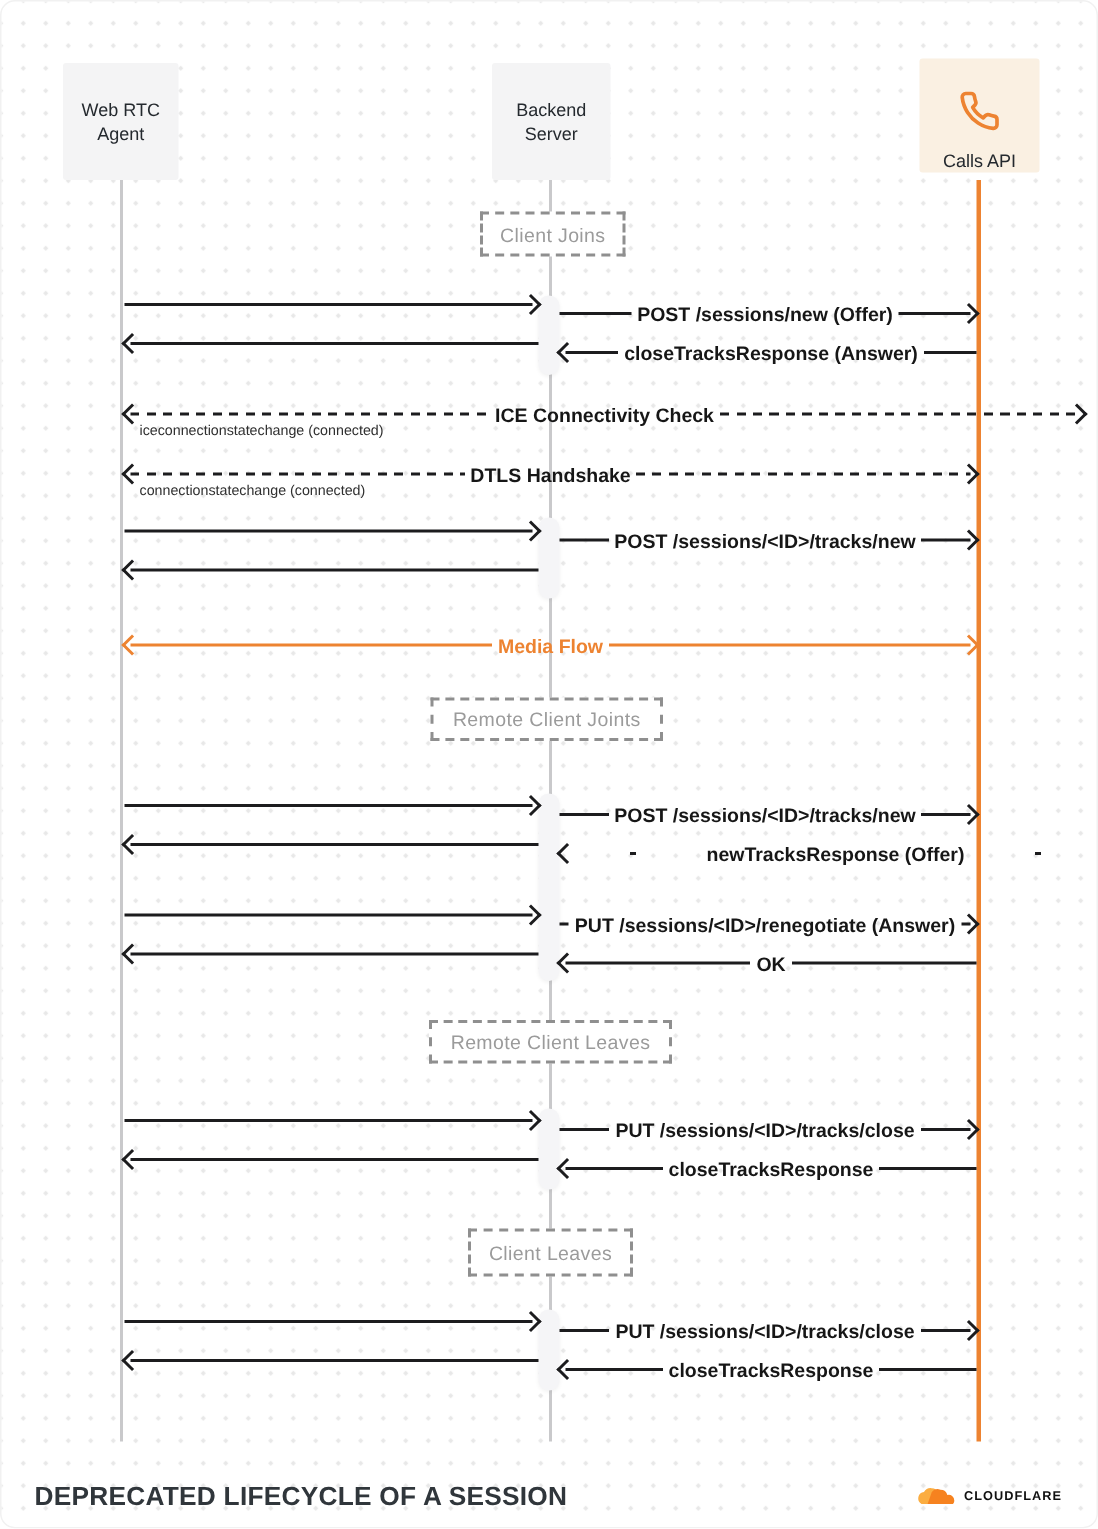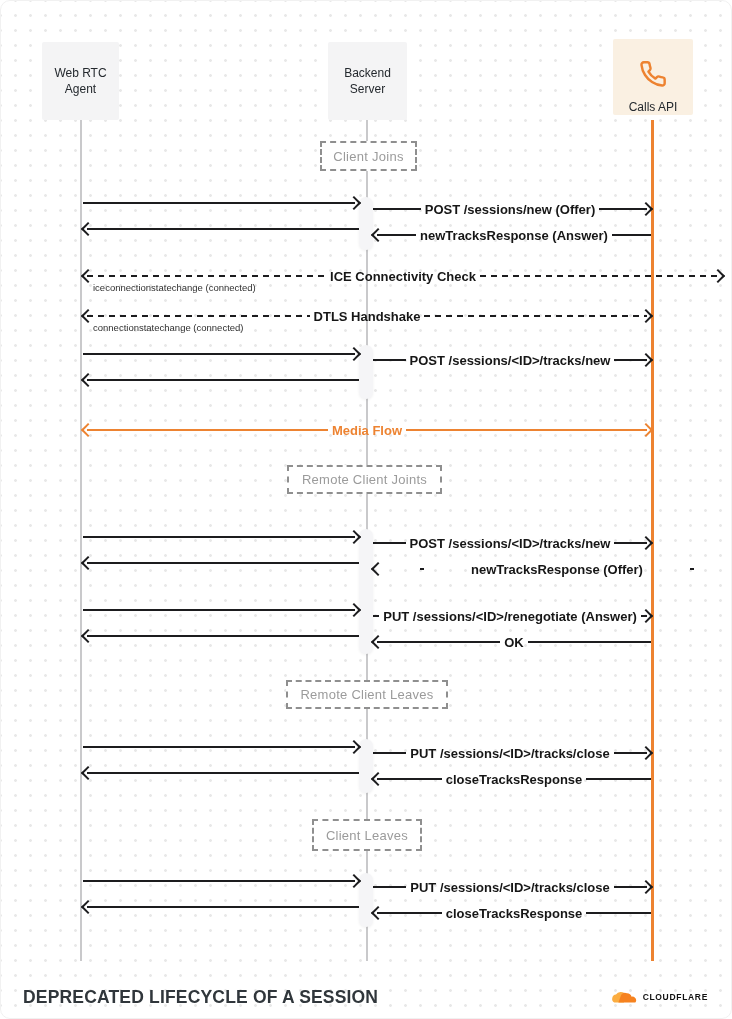--- a/index.html
+++ b/index.html
@@ -79,21 +79,21 @@
       <div class="shaft"></div>
       <div class="head r"></div>
     </div>
     <div class="arrow" style="left: 82px; width: 276px; top: 220px;">
       <div class="head l"></div>
       <div class="shaft"></div>
     </div>
     <div class="arrow" style="left: 372px; width: 278px; top: 226px;">
       <div class="head l"></div>
       <div class="shaft"></div>
-      <div class="msg-label">newTracksResponse (Answer)</div>
+      <div class="msg-label">closeTracksResponse (Answer)</div>
       <div class="shaft"></div>
     </div>
     <div class="arrow dashed" style="left: 82px; width: 640px; top: 267px;">
       <div class="head l"></div>
       <div class="shaft"></div>
       <div class="msg-label">ICE Connectivity Check</div>
       <div class="shaft"></div>
       <div class="head r"></div>
     </div>
     <div class="sub" style="left: 92px; top: 281px;">iceconnectionstatechange (connected)</div>

